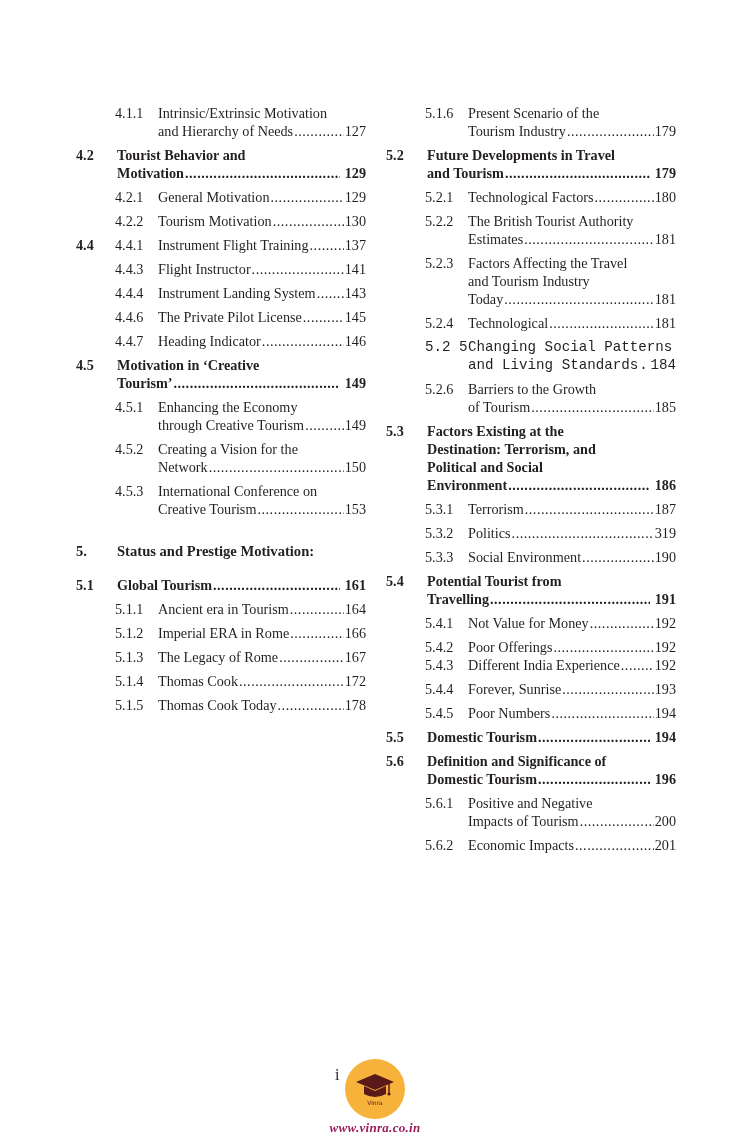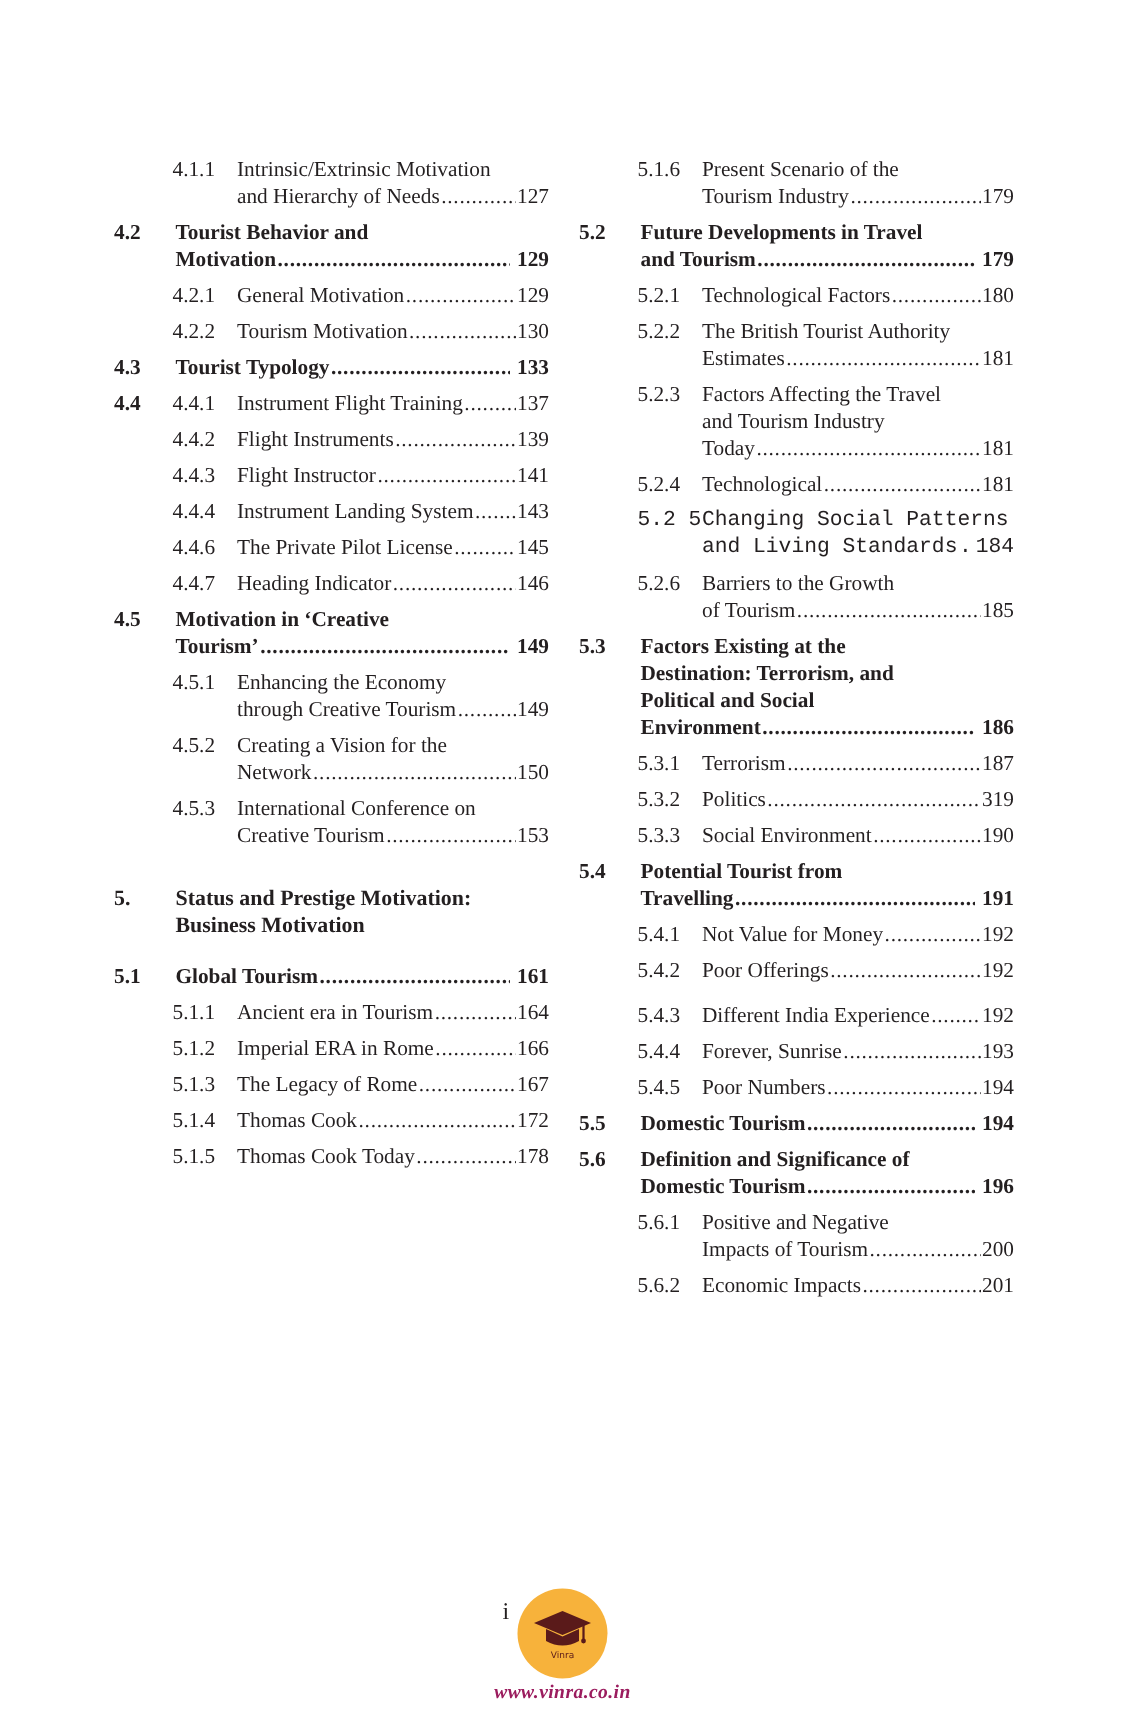--- a/index.html
+++ b/index.html
@@ -88,49 +88,29 @@
       <span class="num">4.2.2</span>
       <div class="body">
         <div class="line">
           <span class="txt">Tourism Motivation</span>
           <span class="dots"></span>
           <span class="pg">130</span>
         </div>
       </div>
     </div>
     <div class="entry main" style="margin-top: 6px;">
-      <span class="num">4.3</span>
-      <div class="body">
-        <div class="line">
-          <span class="txt">Tourist Typology</span>
-          <span class="dots"></span>
-          <span class="pg">133</span>
-        </div>
-      </div>
-    </div>
-    <div class="entry main" style="margin-top: 6px;">
       <span class="num">4.4</span>
     </div>
     <div class="entry sub" style="margin-top: 6px;">
       <span class="num">4.4.1</span>
       <div class="body">
         <div class="line">
           <span class="txt">Instrument Flight Training</span>
           <span class="dots"></span>
           <span class="pg">137</span>
-        </div>
-      </div>
-    </div>
-    <div class="entry sub" style="margin-top: 6px;">
-      <span class="num">4.4.2</span>
-      <div class="body">
-        <div class="line">
-          <span class="txt">Flight Instruments</span>
-          <span class="dots"></span>
-          <span class="pg">139</span>
         </div>
       </div>
     </div>
     <div class="entry sub" style="margin-top: 6px;">
       <span class="num">4.4.3</span>
       <div class="body">
         <div class="line">
           <span class="txt">Flight Instructor</span>
           <span class="dots"></span>
           <span class="pg">141</span>
@@ -217,23 +197,20 @@
           <span class="dots"></span>
           <span class="pg">153</span>
         </div>
       </div>
     </div>
     <div class="entry chapter" style="margin-top: 24px;">
       <span class="num">5.</span>
       <div class="body">
         <div class="line">
           <span class="txt">Status and Prestige Motivation:</span>
-        </div>
-        <div class="line">
-          <span class="txt">Business Motivation</span>
         </div>
       </div>
     </div>
     <div class="entry main" style="margin-top: 16px;">
       <span class="num">5.1</span>
       <div class="body">
         <div class="line">
           <span class="txt">Global Tourism</span>
           <span class="dots"></span>
           <span class="pg">161</span>
@@ -468,21 +445,21 @@
     <div class="entry sub" style="margin-top: 6px;">
       <span class="num">5.4.2</span>
       <div class="body">
         <div class="line">
           <span class="txt">Poor Offerings</span>
           <span class="dots"></span>
           <span class="pg">192</span>
         </div>
       </div>
     </div>
-    <div class="entry sub" style="margin-top: 12px;">
+    <div class="entry sub" style="margin-top: 0;">
       <span class="num">5.4.3</span>
       <div class="body">
         <div class="line">
           <span class="txt">Different India Experience</span>
           <span class="dots"></span>
           <span class="pg">192</span>
         </div>
       </div>
     </div>
     <div class="entry sub" style="margin-top: 6px;">

